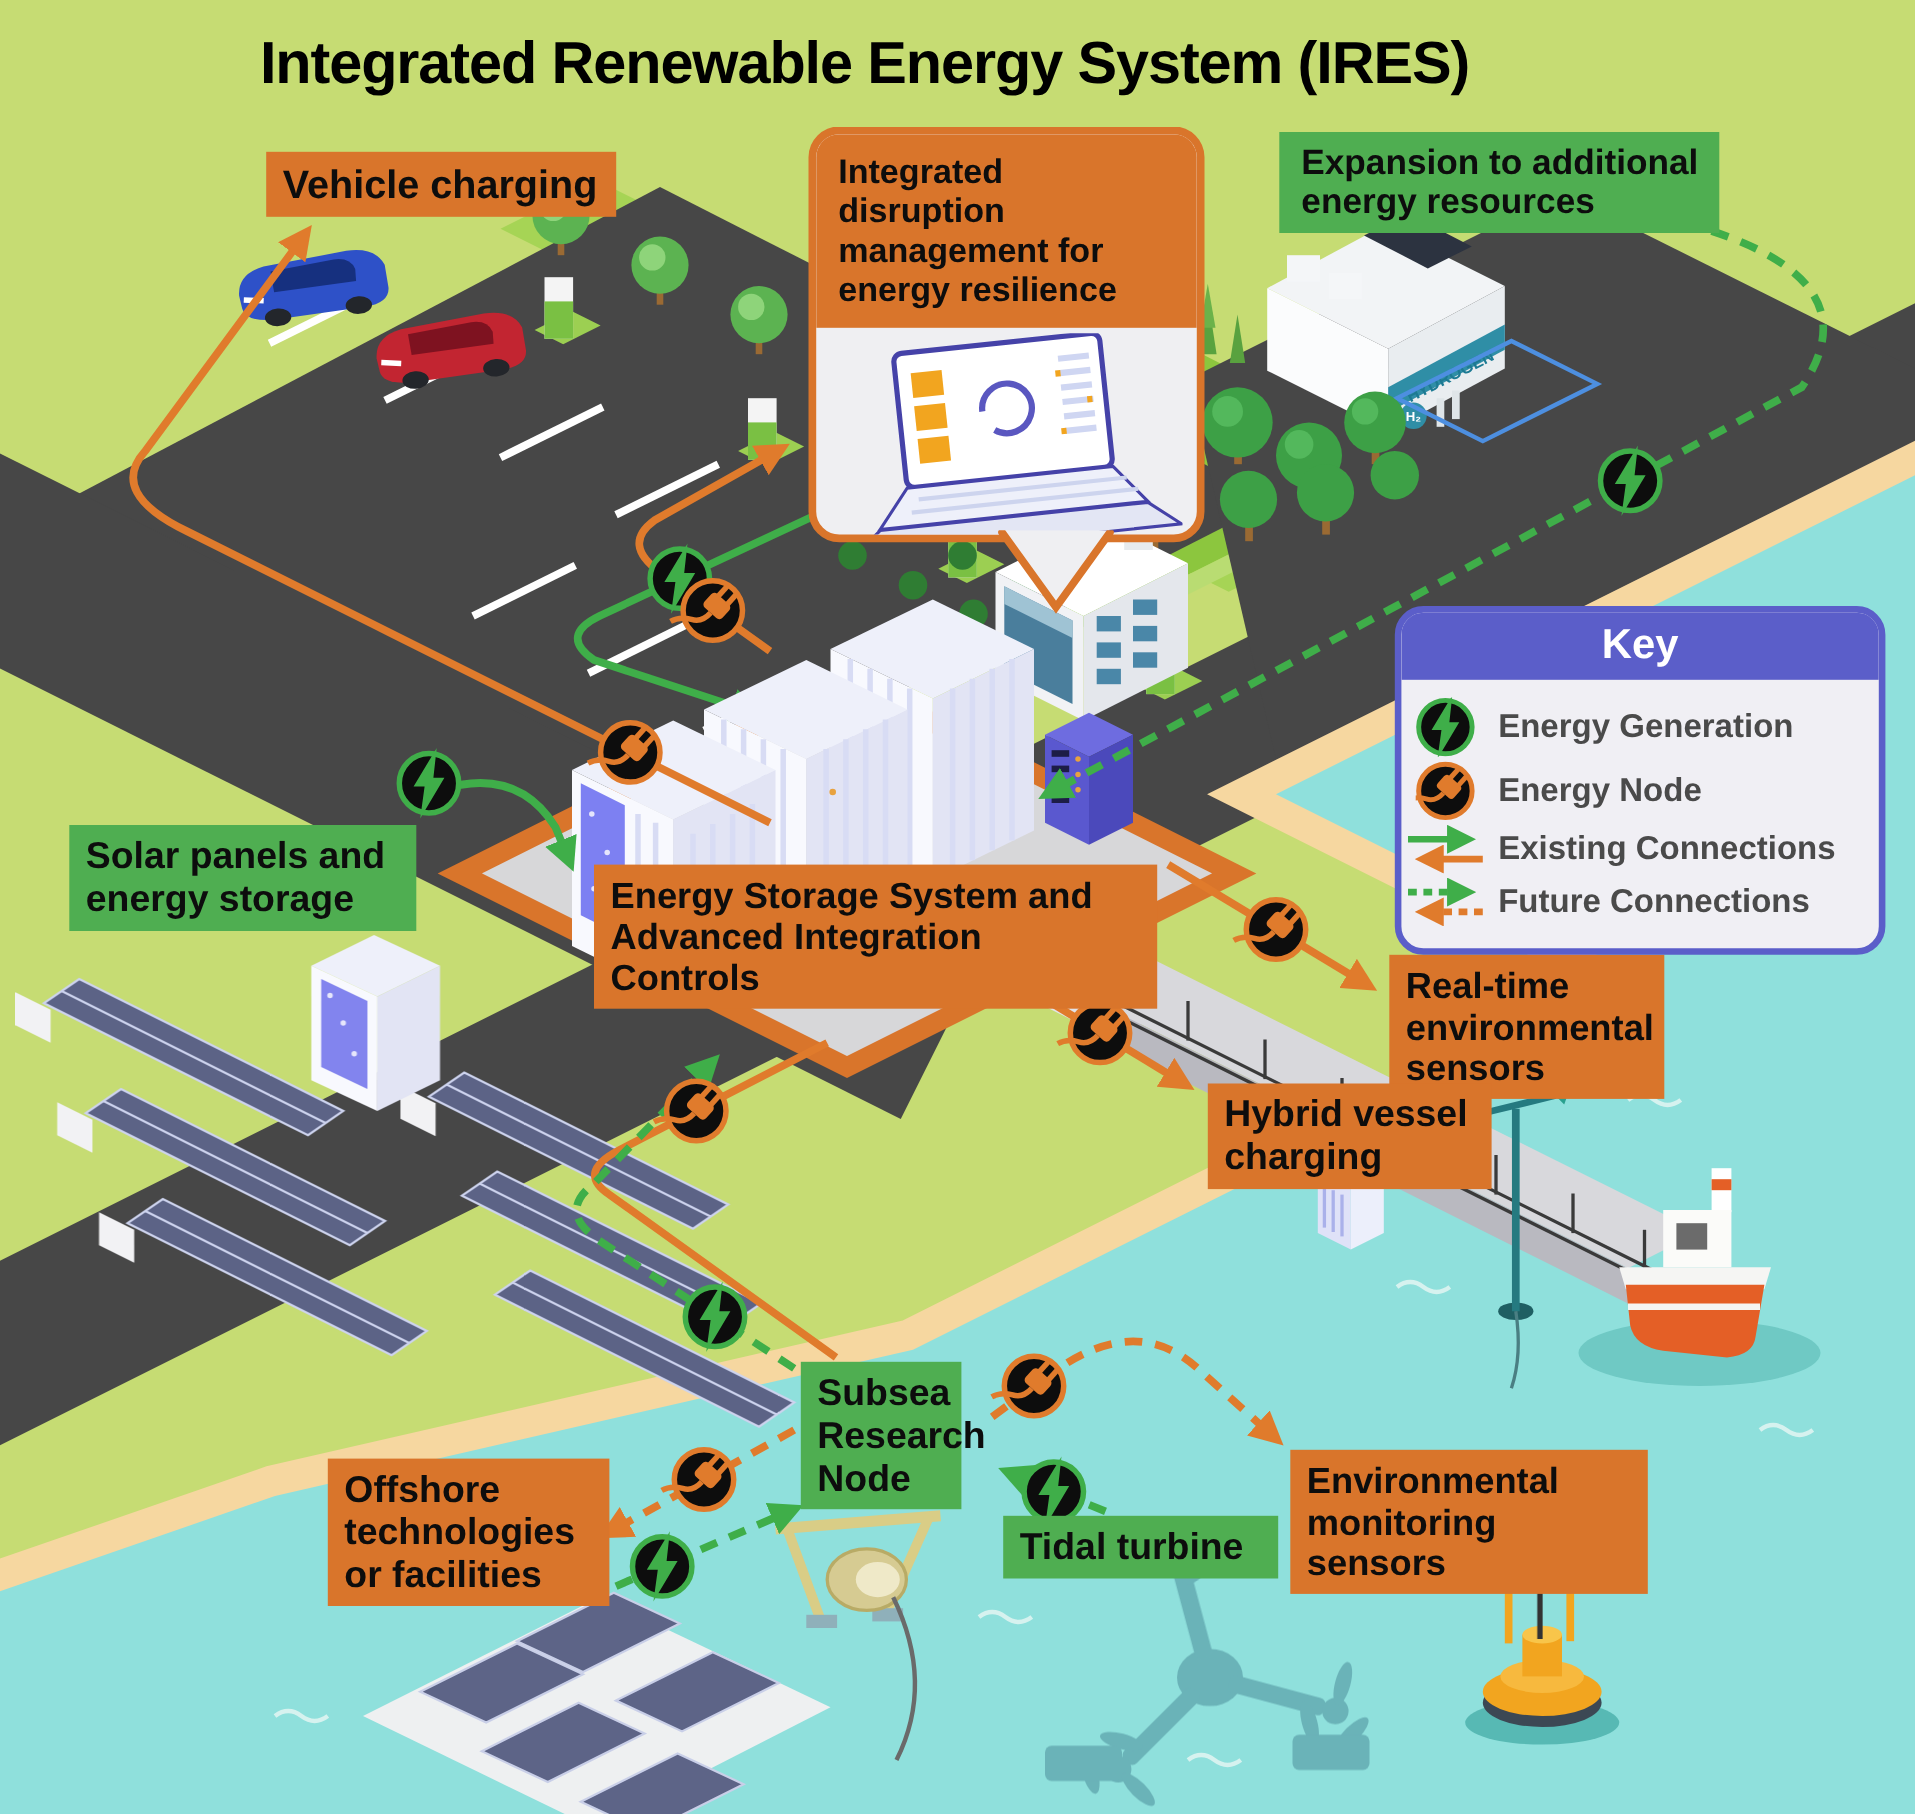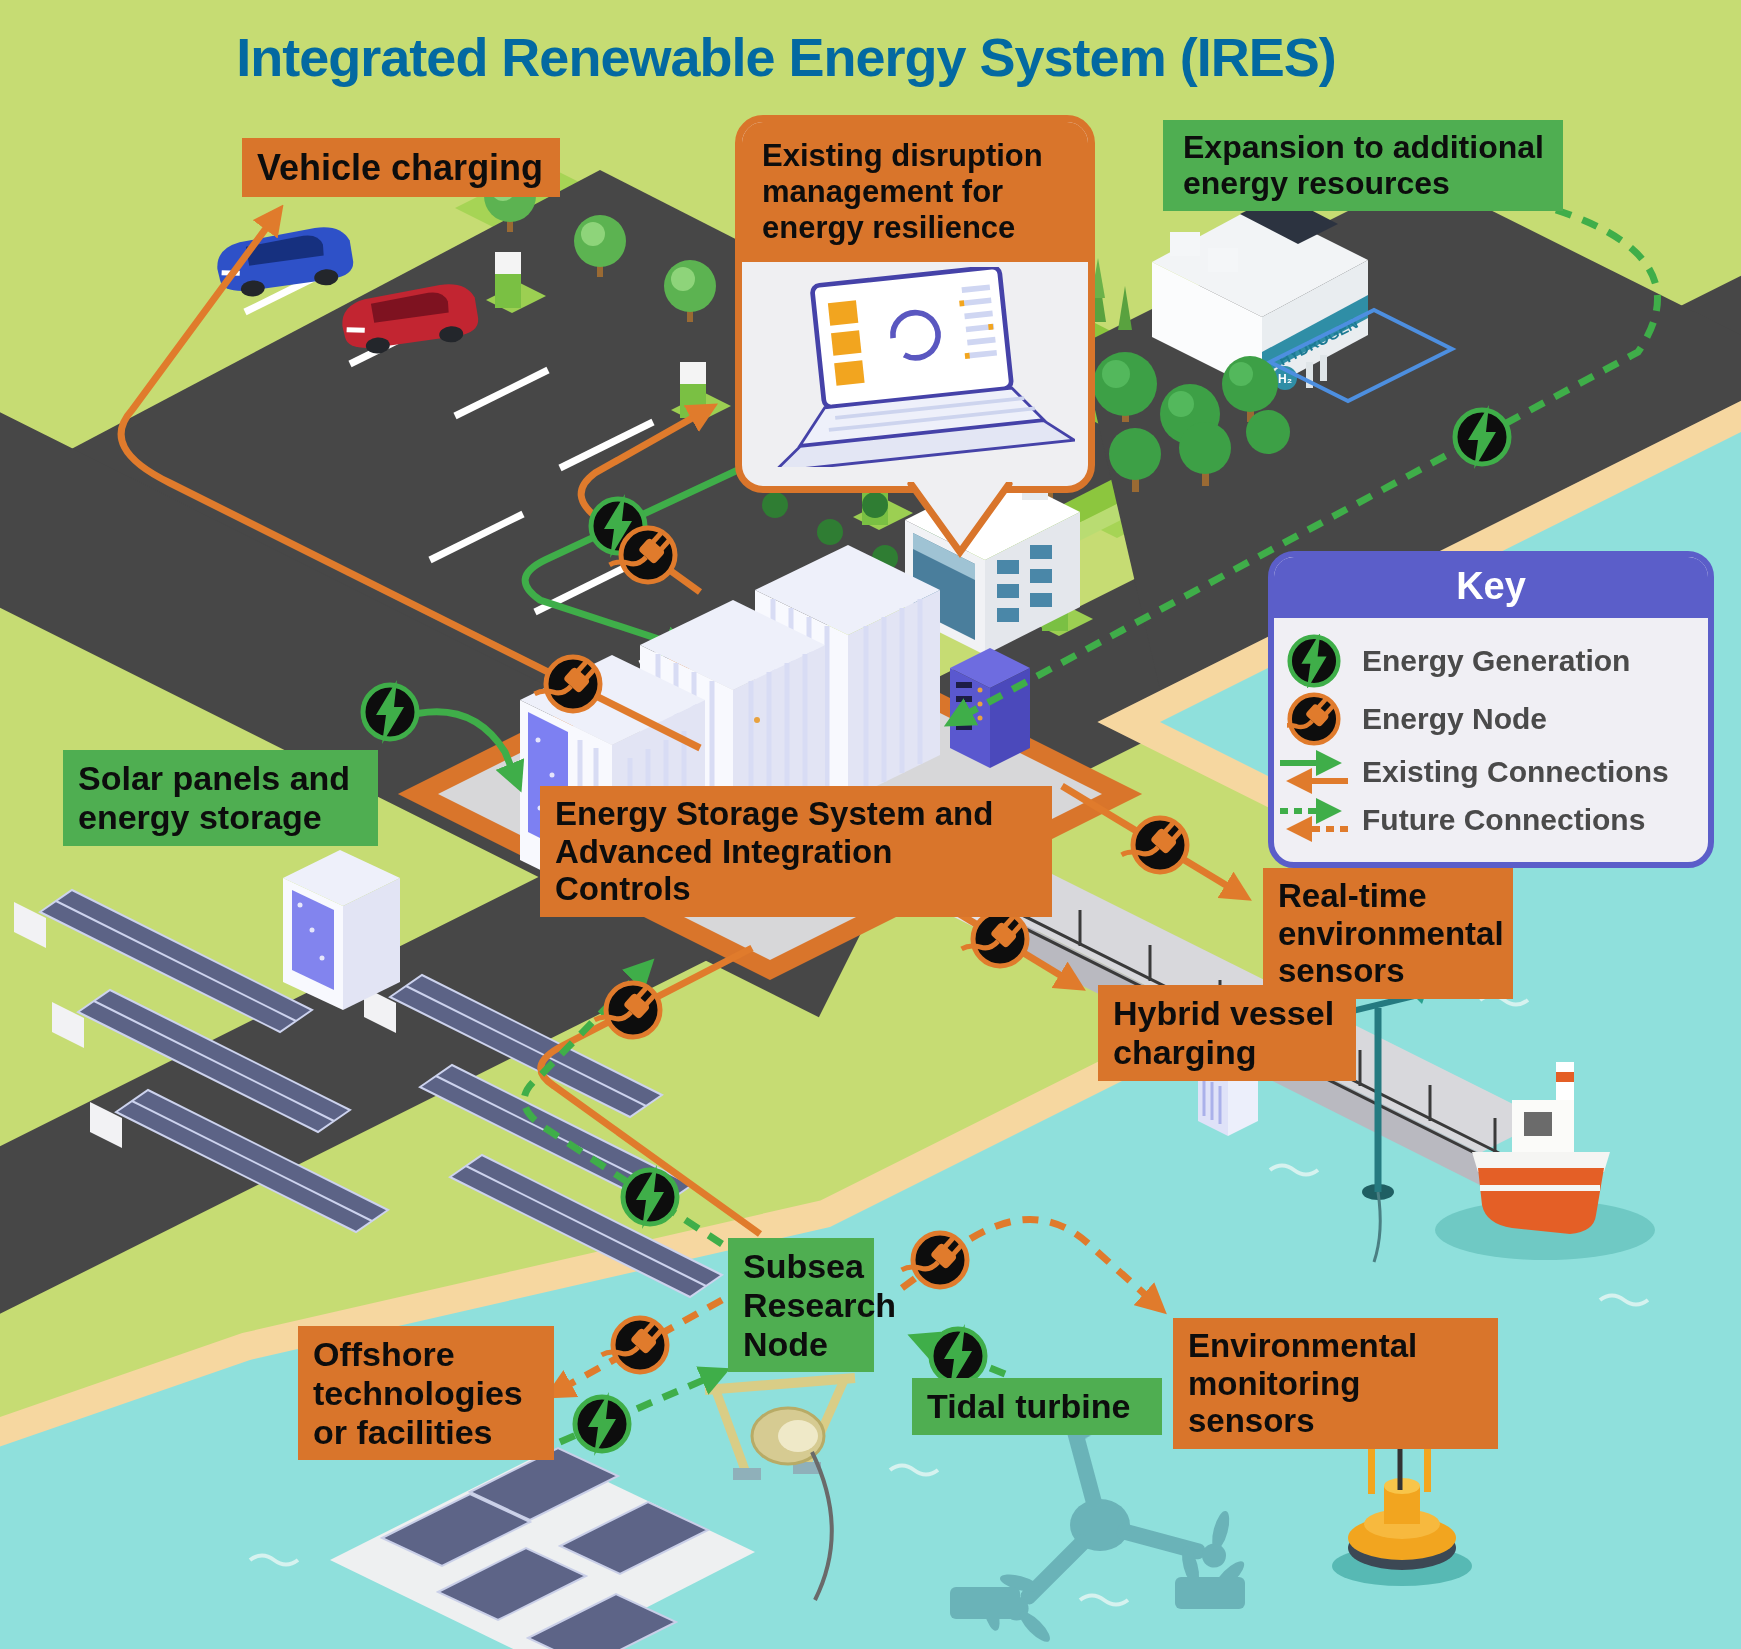--- a/index.html
+++ b/index.html
@@ -1,20 +1,20 @@
 <!DOCTYPE html>
 <html><head>
 <meta charset="utf-8">
 <style>
   html,body{margin:0;padding:0;background:#c6dc73;}
   #stage{position:relative;width:1741px;height:1649px;overflow:hidden;
          font-family:"Liberation Sans",sans-serif;background:#c6dc73;}
   #scene{position:absolute;left:0;top:0;}
   .ttl{position:absolute;top:26px;left:0;width:1572px;text-align:center;
-       font-size:54px;font-weight:700;letter-spacing:-1px;color:#0369a1;}
+       font-size:54px;font-weight:700;letter-spacing:-1px;color:#000000;}
   .label{position:absolute;font-weight:700;color:#0d0d0d;white-space:pre-line;
          line-height:1.14;padding:9px 15px;box-sizing:border-box;}
   .lab-o{background:#d9752b;}
   .lab-g{background:#4fae51;}
   
   #callout{position:absolute;left:735px;top:115px;width:360px;height:378px;
            border:7px solid #d9752b;border-radius:28px;overflow:hidden;
            background:#efeff2;box-sizing:border-box;}
   #callout .hd{background:#d9752b;color:#0d0d0d;font-size:31px;font-weight:700;
                padding:16px 20px;line-height:1.16;white-space:pre-line;}
@@ -495,21 +495,21 @@
 Research
 Node</div>
 <div class="label lab-o" style="left:298px;top:1326px;width:256px;font-size:34px;">Offshore
 technologies
 or facilities</div>
 <div class="label lab-g" style="left:912px;top:1378px;width:250px;font-size:34px;">Tidal turbine</div>
 <div class="label lab-o" style="left:1173px;top:1318px;width:325px;font-size:33px;">Environmental
 monitoring sensors</div>
 
 <div id="callout">
-  <div class="hd">Existing disruption
+  <div class="hd">Integrated disruption
 management for
 energy resilience</div>
   <div class="bd">
     <svg width="320" height="200" viewBox="0 0 340 210">
       <g transform="rotate(-6 170 105)">
         <rect x="70" y="8" width="200" height="130" rx="8" fill="#ffffff" stroke="#4542a8" stroke-width="5"></rect>
         <g fill="#f2a51f">
               <rect x="85" y="28" width="30" height="24"></rect>
               <rect x="85" y="60" width="30" height="24"></rect>
               <rect x="85" y="92" width="30" height="24"></rect>

